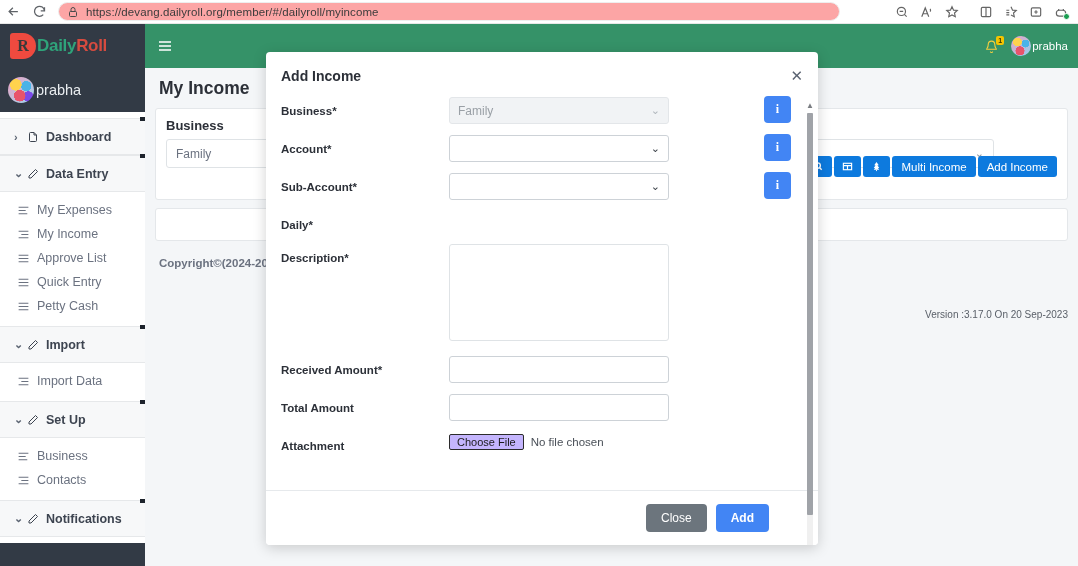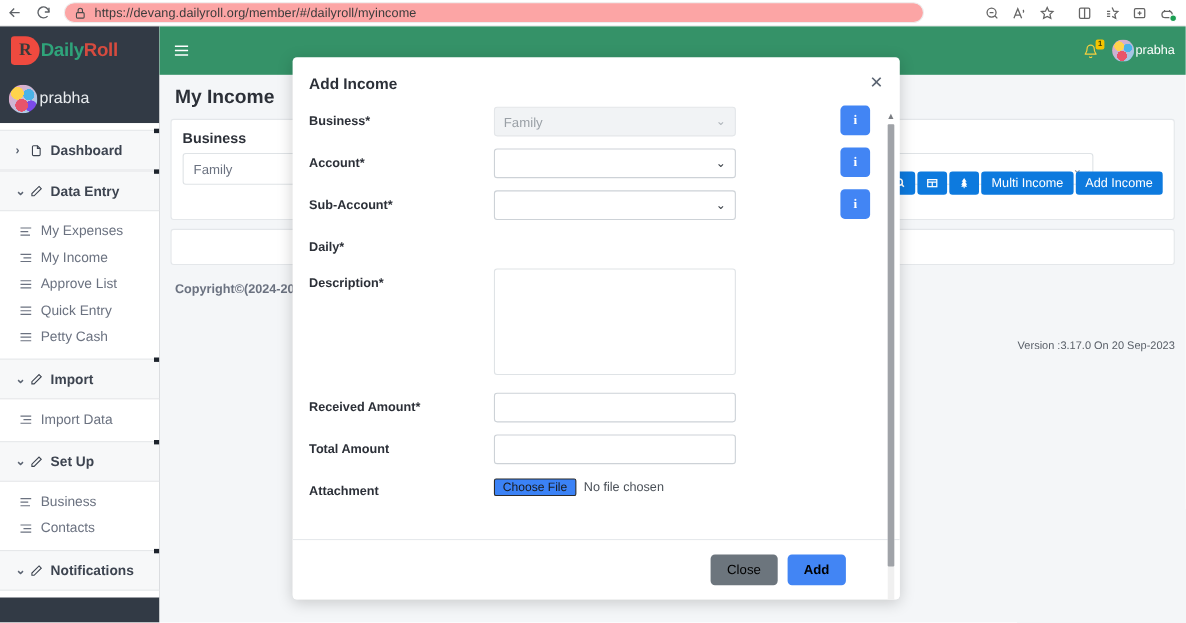--- a/index.html
+++ b/index.html
@@ -200,30 +200,30 @@
     display: flex; align-items: center; padding: 0 9px; font-size: 12.5px;
     color: #3a4047; background: #fff; position: relative;
   }
   .date-box .cal { margin-left: auto; width: 12px; height: 12px; color: #3a4047; }
   .ta {
     width: 220px; height: 97px; border: 1px solid #dfe3e6; border-radius: 3px;
     resize: none; font-family: inherit; font-size: 12px; padding: 6px 8px; color: #4a5058;
   }
   .file-row { display: flex; align-items: center; }
   .file-btn {
-    border: 1px solid #2b2b2b; background: #3b82f6; font-size: 11px;
+    border: 1px solid #2b2b2b; background: #c4b5fd; font-size: 11px;
     padding: 1px 7px; border-radius: 2px; color: #1a1a1a; font-family: inherit;
   }
   .file-none { font-size: 11.5px; color: #4a5058; margin-left: 7px; }
   .modal-foot {
     position: absolute; left: 0; bottom: 0; width: 552px; height: 55px;
     border-top: 1px solid #e6e9ec; display: flex; align-items: center;
     justify-content: flex-end; padding-right: 49px; gap: 9px; background: #fff;
   }
-  .mbtn { border: none; border-radius: 4px; font-size: 12px; height: 28px; padding: 0 15px; color: #000000; font-family: inherit; }
+  .mbtn { border: none; border-radius: 4px; font-size: 12px; height: 28px; padding: 0 15px; color: #ffffff; font-family: inherit; }
   .mbtn.close { background: #6c757d; }
   .mbtn.add { background: #4285f4; font-weight: bold; }
   .mscroll {
     position: absolute; right: 3px; top: 50px; width: 10px; height: 487px;
   }
   .mscroll .track { position: absolute; top: 11px; bottom: 11px; left: 2px; width: 6px; background: #f0f0f0; }
   .mscroll .thumb { position: absolute; top: 11px; left: 2px; width: 6px; height: 402px; background: #a0a3a8; border-radius: 1px; }
   .mscroll .ar { position: absolute; left: 1px; color: #7a7d82; font-size: 8px; line-height: 8px; }
   .mscroll .ar.up { top: 0; }
 </style>

